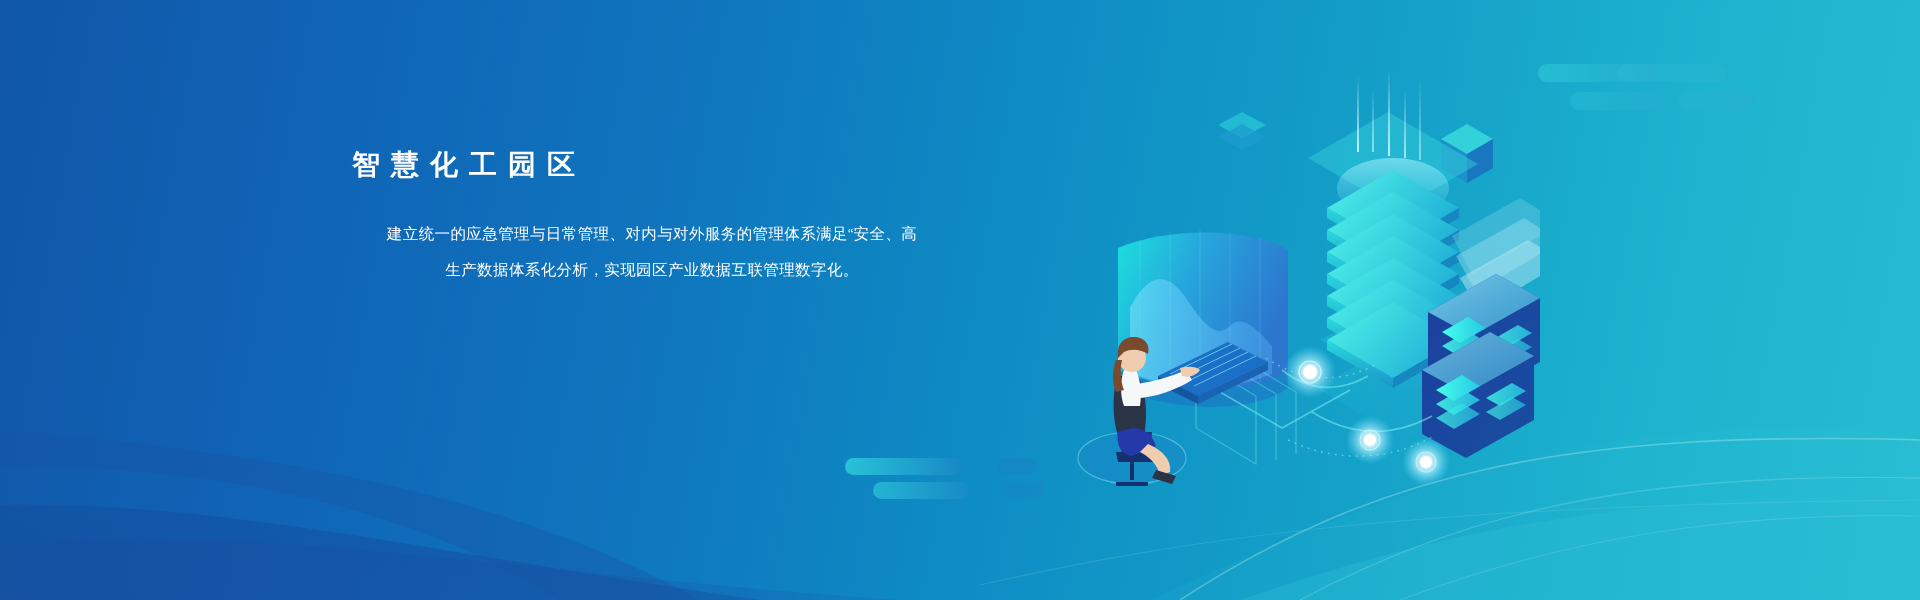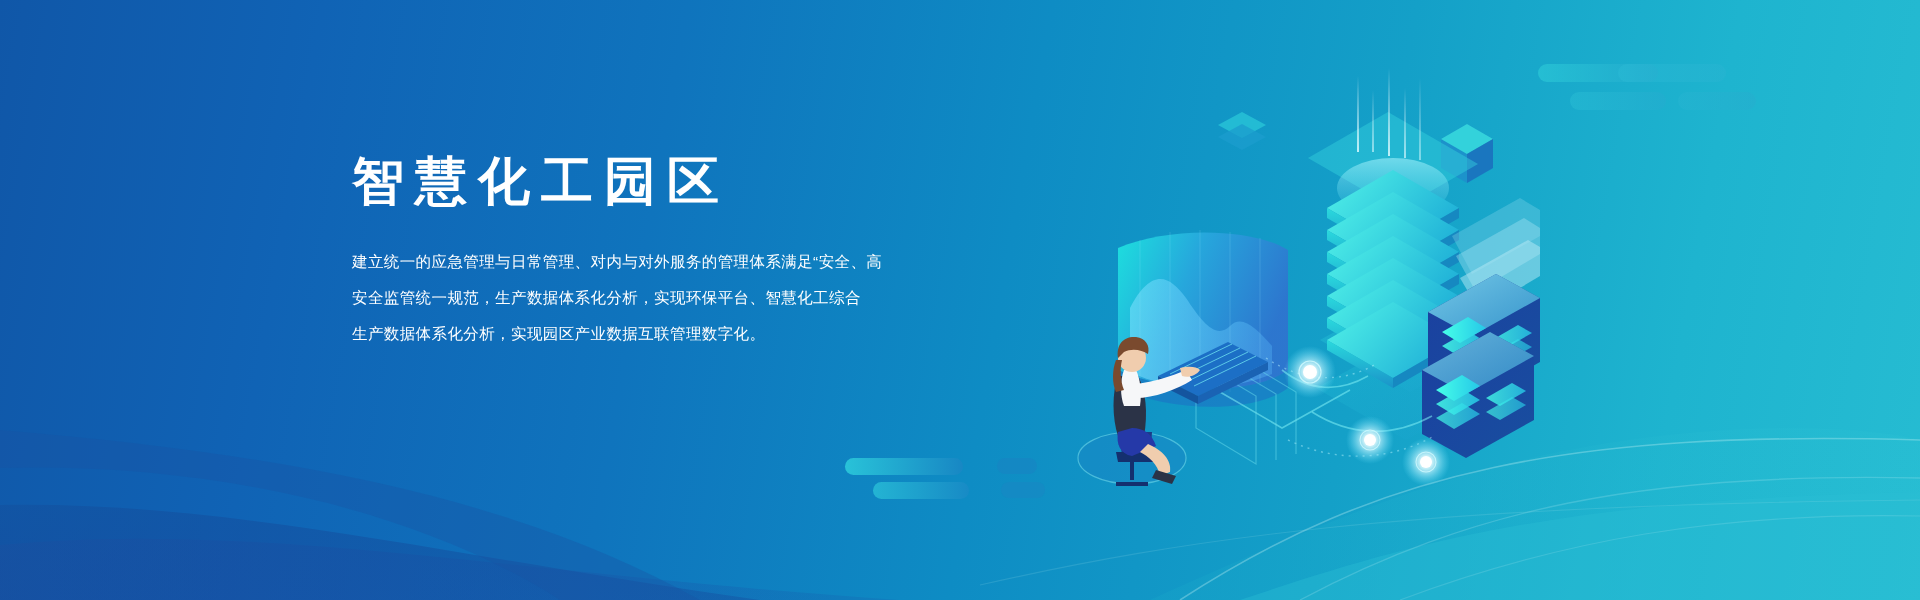--- a/index.html
+++ b/index.html
@@ -42,30 +42,32 @@
   .cloud-bottomleft { top: 448px; left: 845px; width: 245px; height: 72px; }
 
   
   .text-block {
     position: absolute;
     left: 352px;
     top: 150px;
     width: 600px;
   }
   .headline {
-    font-size: 52px;
+    font-size: 28px;
     font-weight: 700;
     color: #ffffff;
     letter-spacing: 11px;
     line-height: 1.2;
     margin: 0;
     white-space: nowrap;
+    font-family: Liberation Mono, monospace;
   }
   .desc {
     margin-top: 32px;
+    text-align: center;
   }
   .desc-line {
     font-size: 15.5px;
     color: #ffffff;
     line-height: 36px;
     letter-spacing: 0.4px;
     white-space: nowrap;
   }
 
   
@@ -129,21 +131,20 @@
     <div class="bar" style="left:0px;  top:10px; width:118px; height:17px; background:linear-gradient(90deg,#2fd2de,#1a86c4); opacity:.80;"></div>
     <div class="bar" style="left:28px; top:34px; width:96px;  height:17px; background:linear-gradient(90deg,#2cc6da,#1b8ac6); opacity:.72;"></div>
     <div class="bar" style="left:152px;top:10px; width:40px;  height:16px; background:#1a84c2; opacity:.55;"></div>
     <div class="bar" style="left:156px;top:34px; width:44px;  height:16px; background:#1a86c3; opacity:.50;"></div>
   </div>
 
   <div class="text-block">
     <h1 class="headline">智慧化工园区</h1>
     <div class="desc">
       <div class="desc-line">建立统一的应急管理与日常管理、对内与对外服务的管理体系满足“安全、高</div>
-      <div class="desc-line">安全监管统一规范，生产数据体系化分析，实现环保平台、智慧化工综合</div>
       <div class="desc-line">生产数据体系化分析，实现园区产业数据互联管理数字化。</div>
     </div>
   </div>
 
   <div class="illustration">
     <svg width="520" height="460" viewBox="0 0 520 460">
       <defs>
         <linearGradient id="wallG" x1="0" y1="0" x2="1" y2="0.4">
           <stop offset="0%" stop-color="#1ee6e0"></stop>
           <stop offset="45%" stop-color="#28a8de"></stop>

